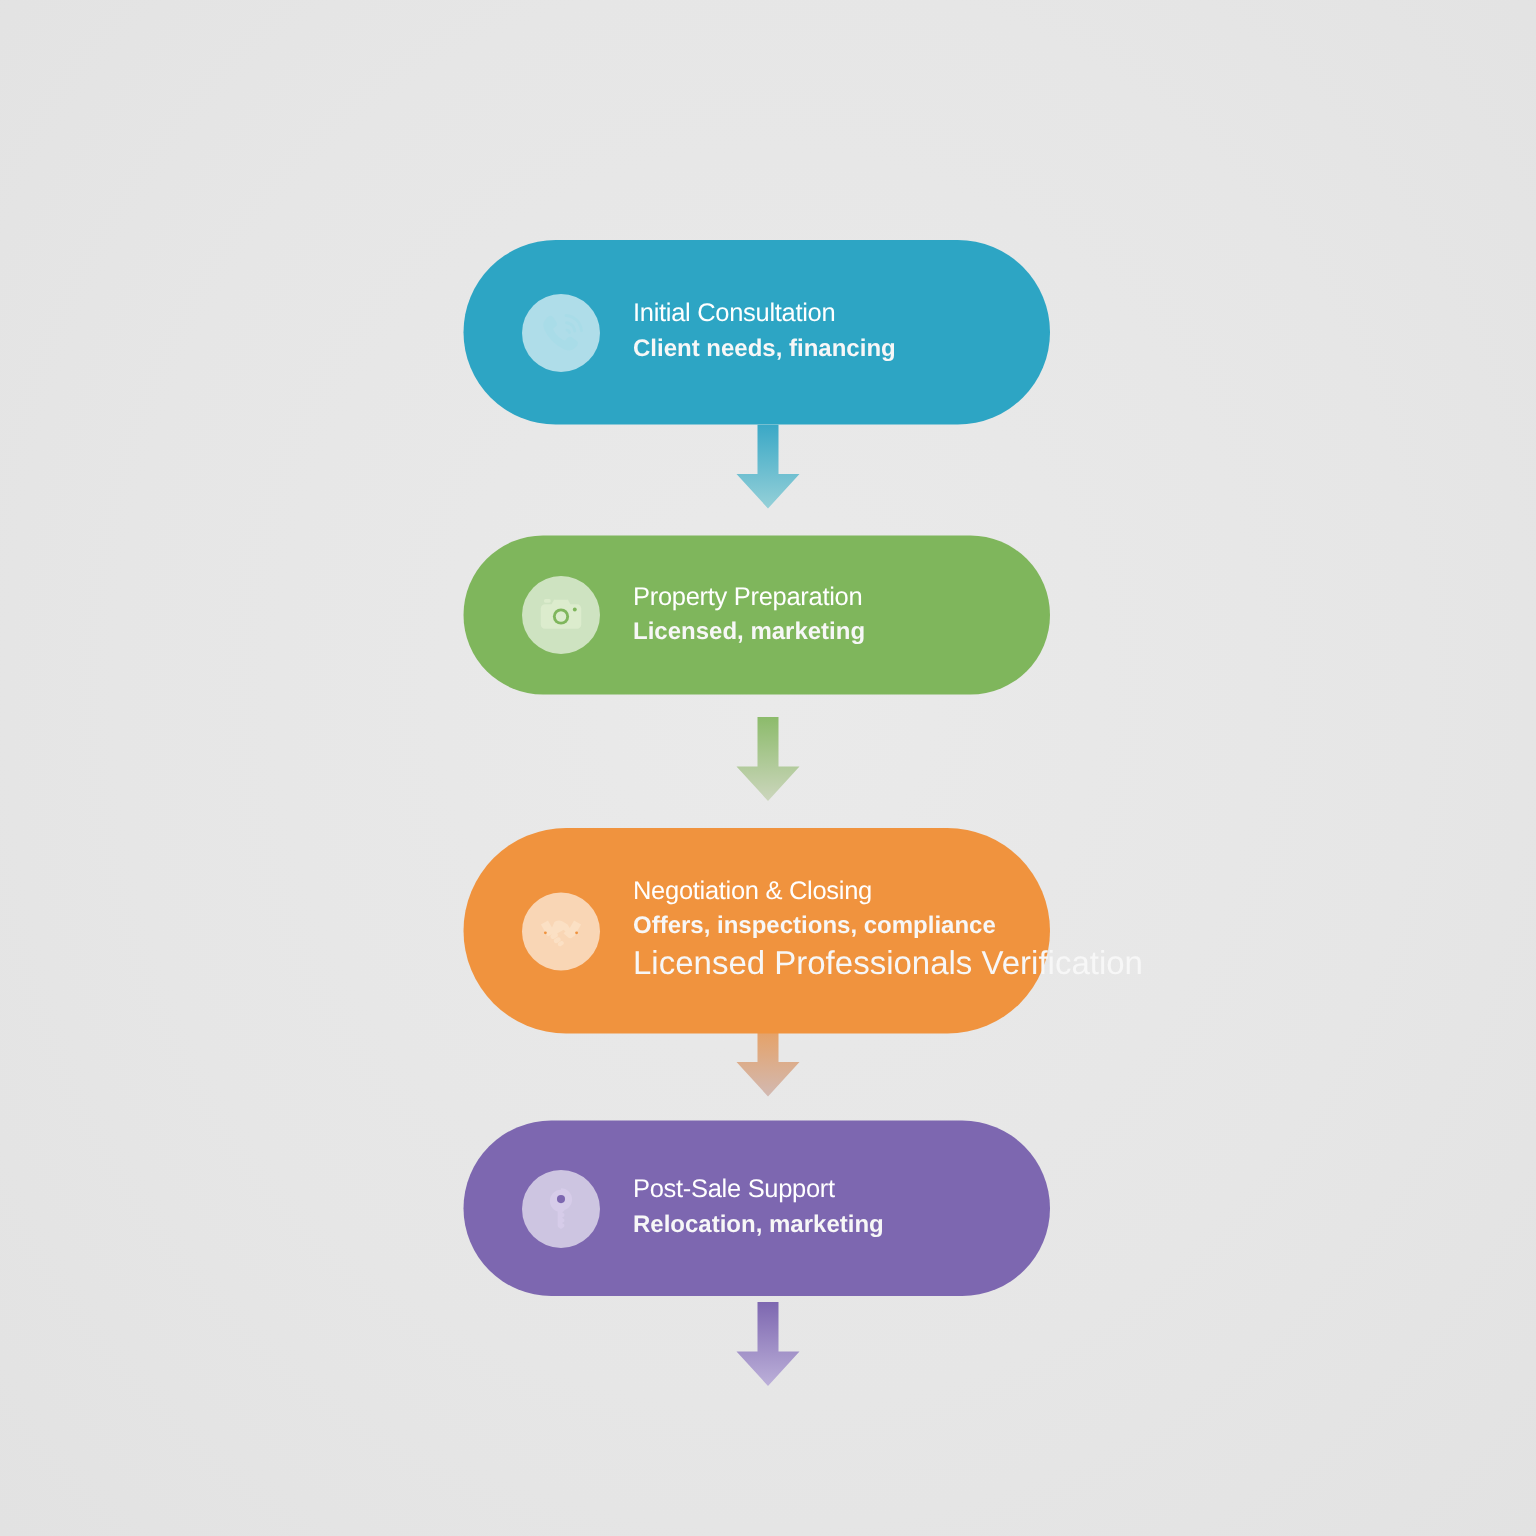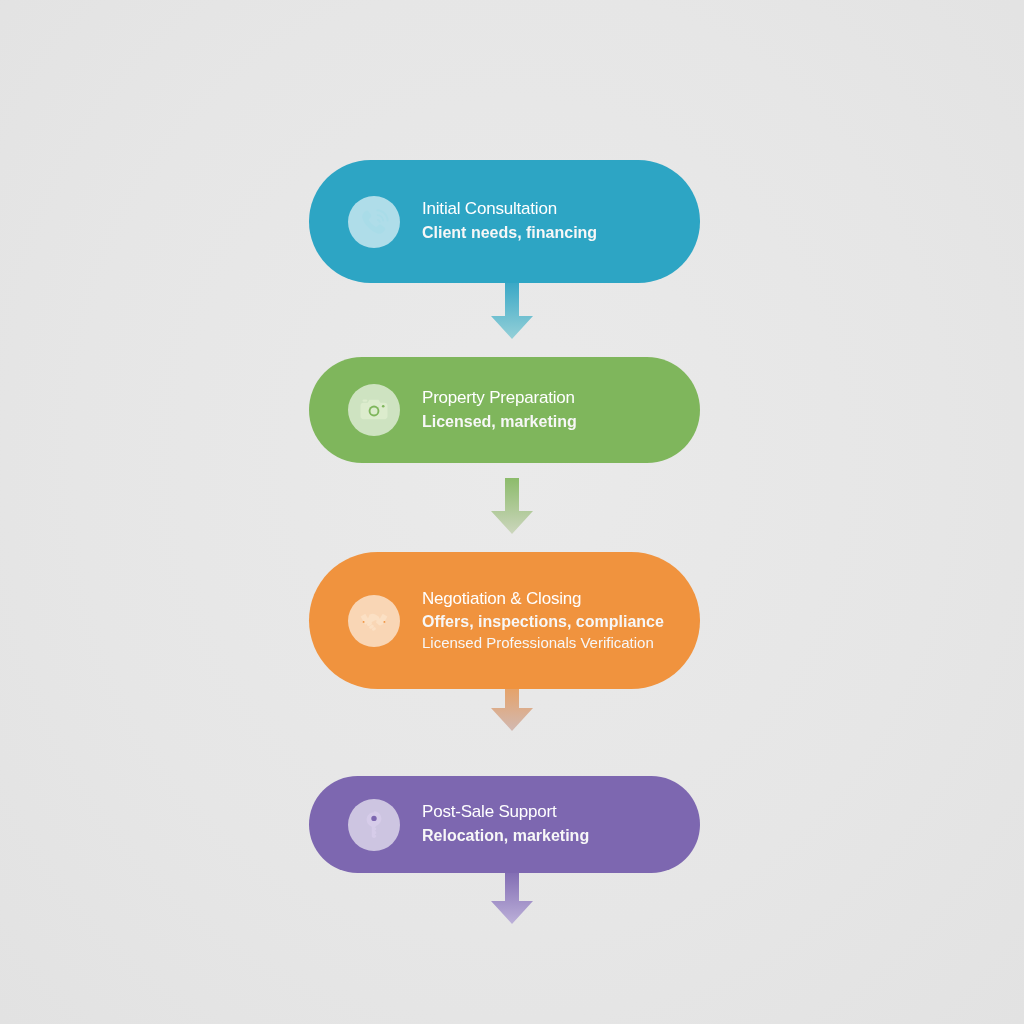--- a/index.html
+++ b/index.html
@@ -60,21 +60,21 @@
   }
   .step-sub {
     font-size: 16px;
     font-weight: bold;
     color: #f7f7f7;
     line-height: 1.28;
     margin-top: 4px;
     white-space: nowrap;
   }
   .step-sub-2 {
-    font-size: 15px;
+    font-size: 22px;
     font-weight: normal;
     color: #f7f7f7;
     line-height: 1.28;
     white-space: nowrap;
   }
   .arrow {
     position: absolute;
     left: 0;
     width: 1024px;
     pointer-events: none;
@@ -179,21 +179,21 @@
       <defs>
         <linearGradient id="ag4" x1="0" y1="0" x2="0" y2="1">
           <stop offset="0%" stop-color="#7d67b0"></stop>
           <stop offset="100%" stop-color="#bcb0d9"></stop>
         </linearGradient>
       </defs>
       <path d="M23 0 H37 V33 H51 L30 56 L9 33 H23 Z" fill="url(#ag4)"></path>
     </svg>
   </div>
 
-  <div class="step" style="top:747px; height:97px; background:#7d67b0;margin-top:29px;">
+  <div class="step" style="top:747px; height:117px; background:#7d67b0;">
     <div class="icon-circle">
       <svg viewBox="0 0 32 32">
         <path d="M16 3.2c-4.1 0-7.4 3.3-7.4 7.4 0 3.3 2.2 6.1 5.2 7.1v9.6c0 .4.2.7.5.9l1.4.9c.2.1.4.1.6 0l1.4-.9c.3-.2.5-.5.5-.9v-.9l-1.5-1 1.5-1v-1.6l-1.5-1 1.5-1v-1.6l-1.5-1 1.5-1v-.5c3-1 5.2-3.8 5.2-7.1 0-4.1-3.3-7.4-7.4-7.4z" fill="#d6cce9"></path>
         <circle cx="16" cy="9.4" r="2.7" fill="#7d67b0"></circle>
       </svg>
     </div>
     <div class="step-text">
       <div class="step-title">Post-Sale Support</div>
       <div class="step-sub">Relocation, marketing</div>
     </div>

